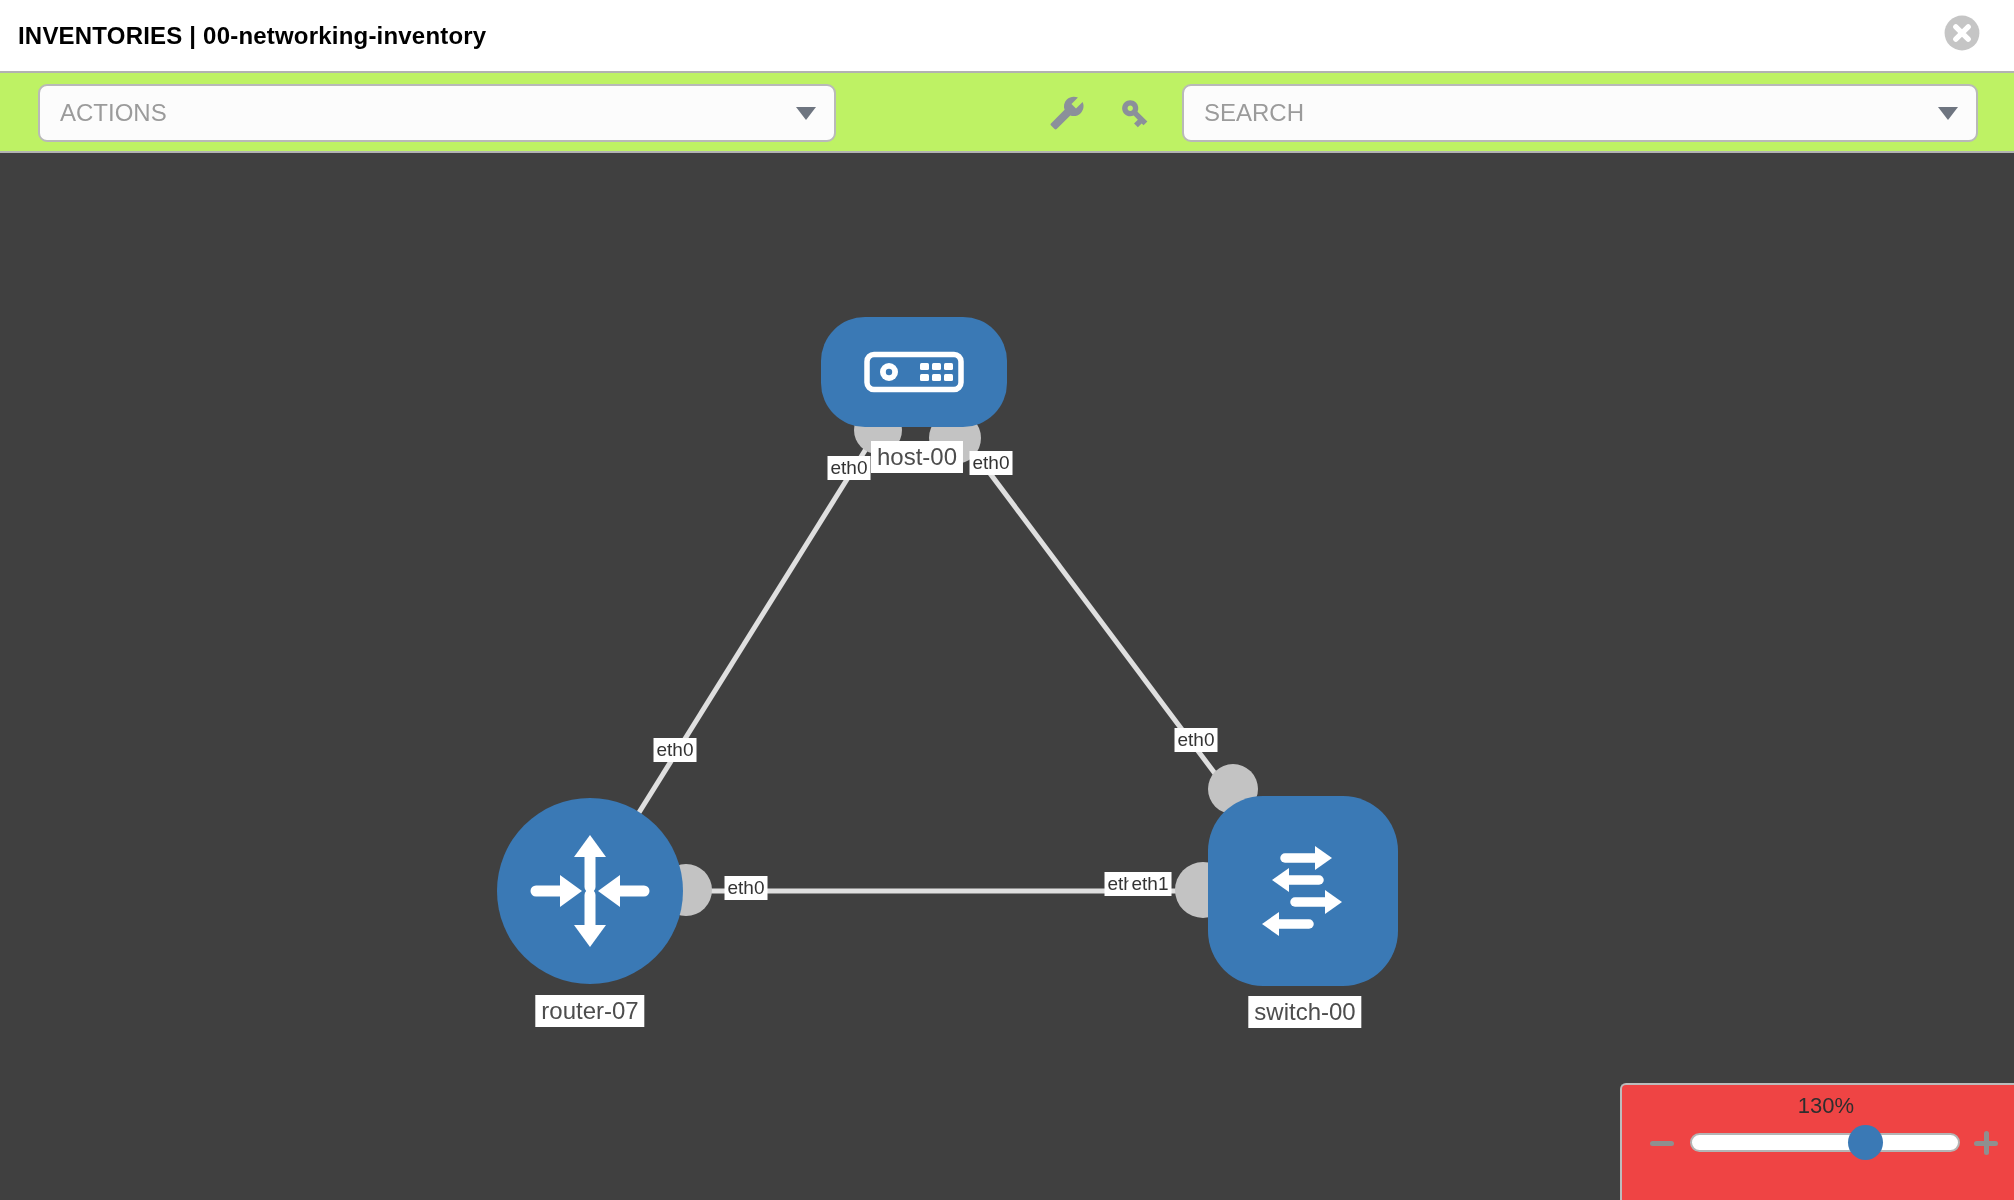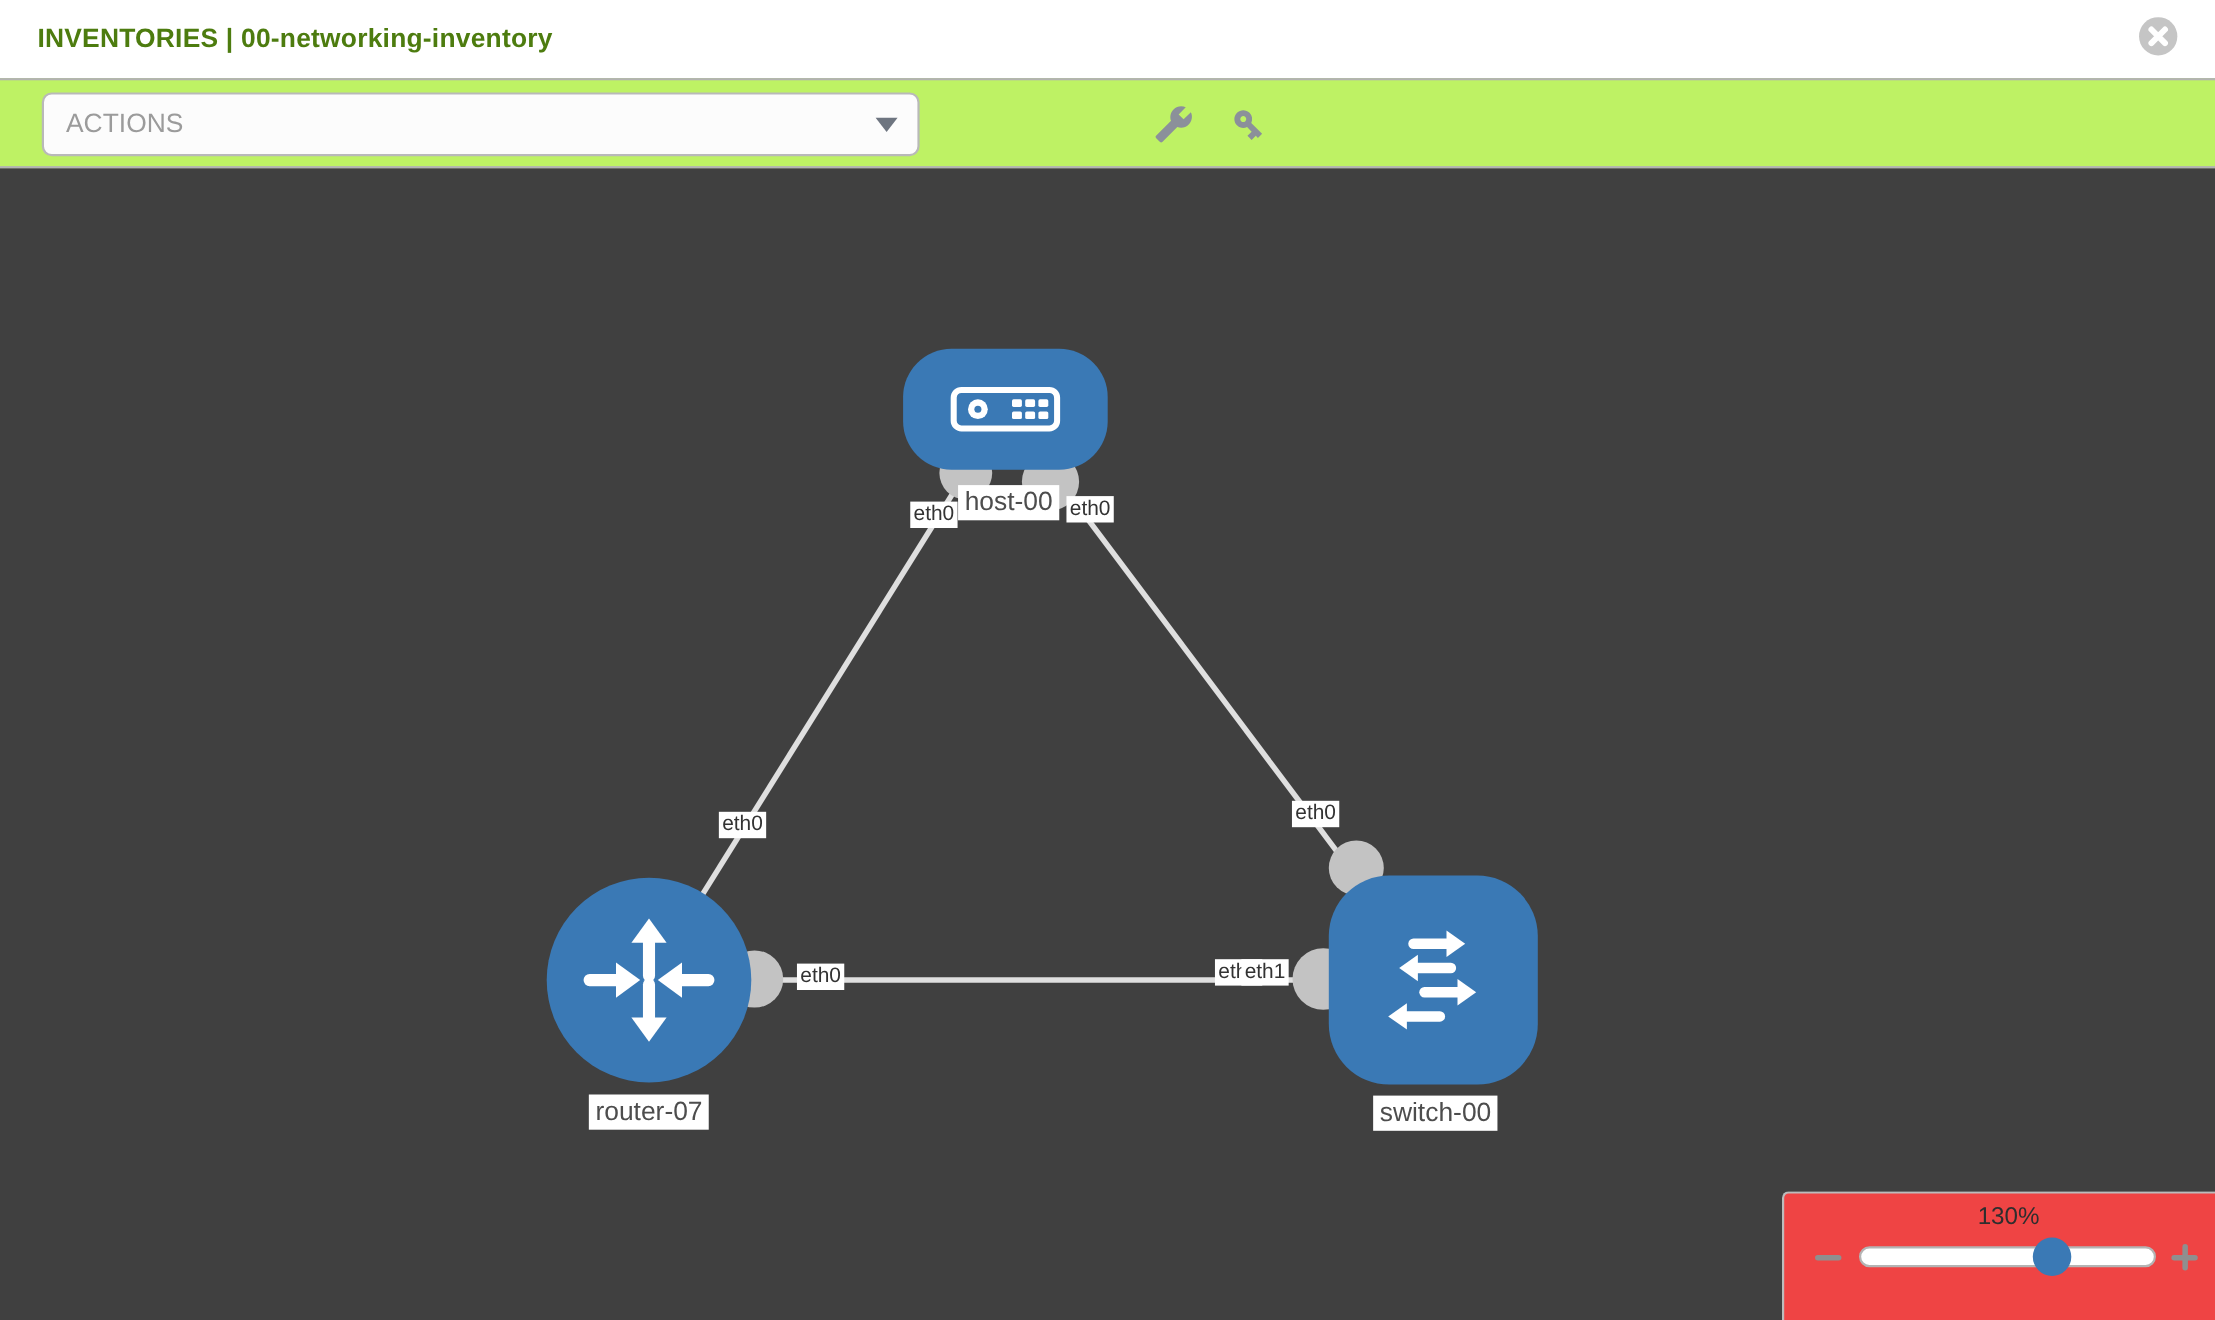--- a/index.html
+++ b/index.html
@@ -1,22 +1,22 @@
 <!DOCTYPE html>
 <html><head>
 <meta charset="utf-8">
 <style>
   html,body{margin:0;padding:0;width:2014px;height:1200px;overflow:hidden;
     font-family:"Liberation Sans","DejaVu Sans",sans-serif;background:#ffffff;}
   .app{position:relative;width:2014px;height:1200px;}
 
   
   .titlebar{position:absolute;left:0;top:0;width:100%;height:71px;background:#ffffff;}
-  .page-title{position:absolute;left:34px;top:0;line-height:71px;margin:0;
-    font-size:24px;font-weight:700;color:#4d7c0f;letter-spacing:.2px;}
+  .page-title{position:absolute;left:18px;top:0;line-height:71px;margin:0;
+    font-size:24px;font-weight:700;color:#000000;letter-spacing:.2px;}
   .close-btn{position:absolute;right:33px;top:14px;width:38px;height:38px;cursor:pointer;border:none;background:none;padding:0;}
 
   
   .toolbar{position:absolute;left:0;top:71px;width:100%;height:82px;background:#bef264;
     border-top:2px solid #b2b2b2;border-bottom:2px solid #b2b2b2;box-sizing:border-box;}
   .select-box{position:absolute;top:11px;height:58px;background:#fcfcfc;border:2px solid #b9b9b9;
     border-radius:9px;box-sizing:border-box;display:flex;align-items:center;
     justify-content:space-between;padding:0 18px 0 20px;cursor:pointer;}
   .select-box .label{font-size:24px;color:#9b9b9b;}
   .caret{width:0;height:0;border-left:10px solid transparent;border-right:10px solid transparent;
@@ -82,20 +82,24 @@
       </svg>
     </button>
     <button class="tool-btn" id="key-btn">
       <svg width="38" height="38" viewBox="0 0 24 24">
         <g transform="rotate(45 12 12) translate(12 12) scale(0.85) translate(-12 -12)">
           <path fill="#8b909a" d="M12.65 10C11.83 7.67 9.61 6 7 6c-3.31 0-6 2.69-6 6s2.69 6 6 6c2.61 0 4.83-1.67 5.65-4H17v4h4v-4h2v-4H12.65zM7 14c-1.1 0-2-.9-2-2s.9-2 2-2 2 .9 2 2-.9 2-2 2z"></path>
         </g>
       </svg>
     </button>
 
+    <div class="select-box" id="search-select">
+      <span class="label">SEARCH</span>
+      <span class="caret"></span>
+    </div>
   </div>
 
   <div class="canvas" id="canvas">
     <svg id="graph-svg" width="2014" height="1047">
         <line x1="590" y1="738" x2="914" y2="219" stroke="#dfdfdf" stroke-width="5"></line>
         <line x1="914" y1="219" x2="1303" y2="738" stroke="#dfdfdf" stroke-width="5"></line>
         <line x1="590" y1="738" x2="1303" y2="738" stroke="#dfdfdf" stroke-width="5"></line>
         <circle cx="878" cy="277" r="24" fill="#c3c3c3"></circle>
         <circle cx="955" cy="285" r="26" fill="#c3c3c3"></circle>
         <circle cx="686" cy="737" r="26" fill="#c3c3c3"></circle>

